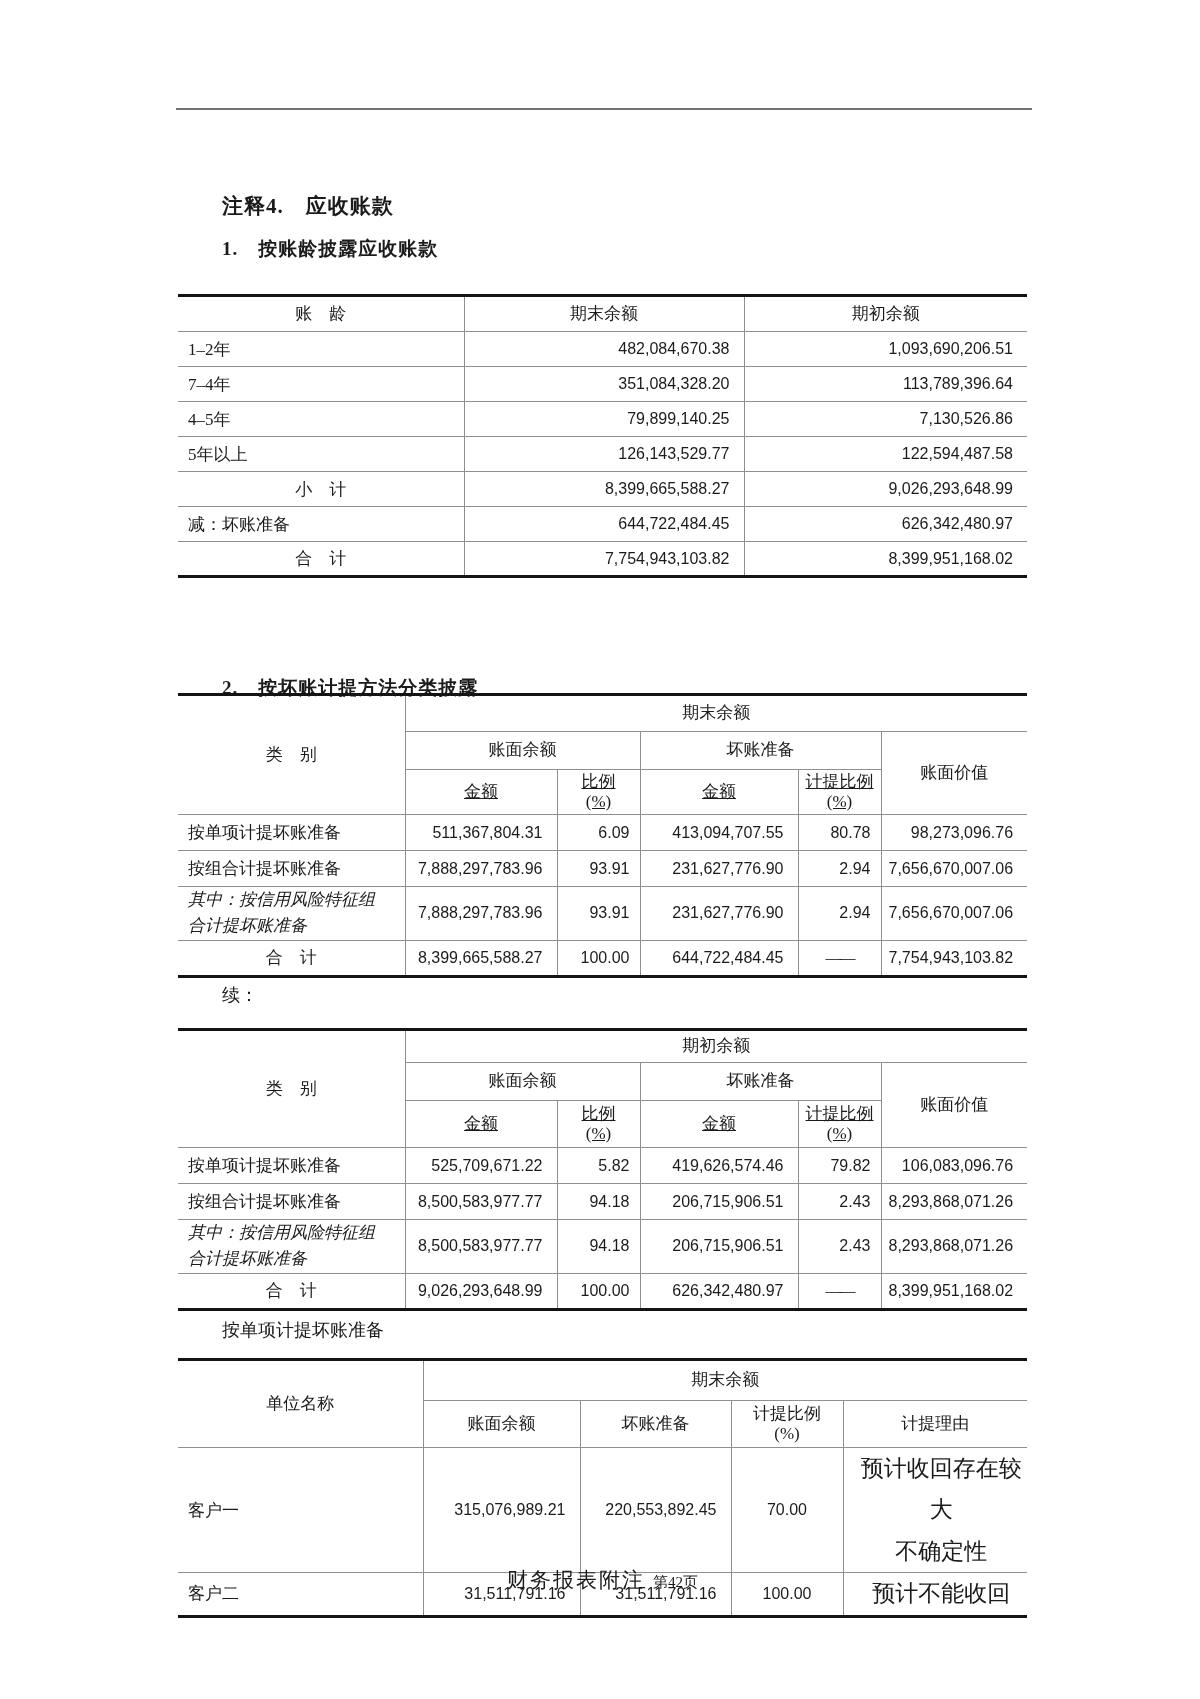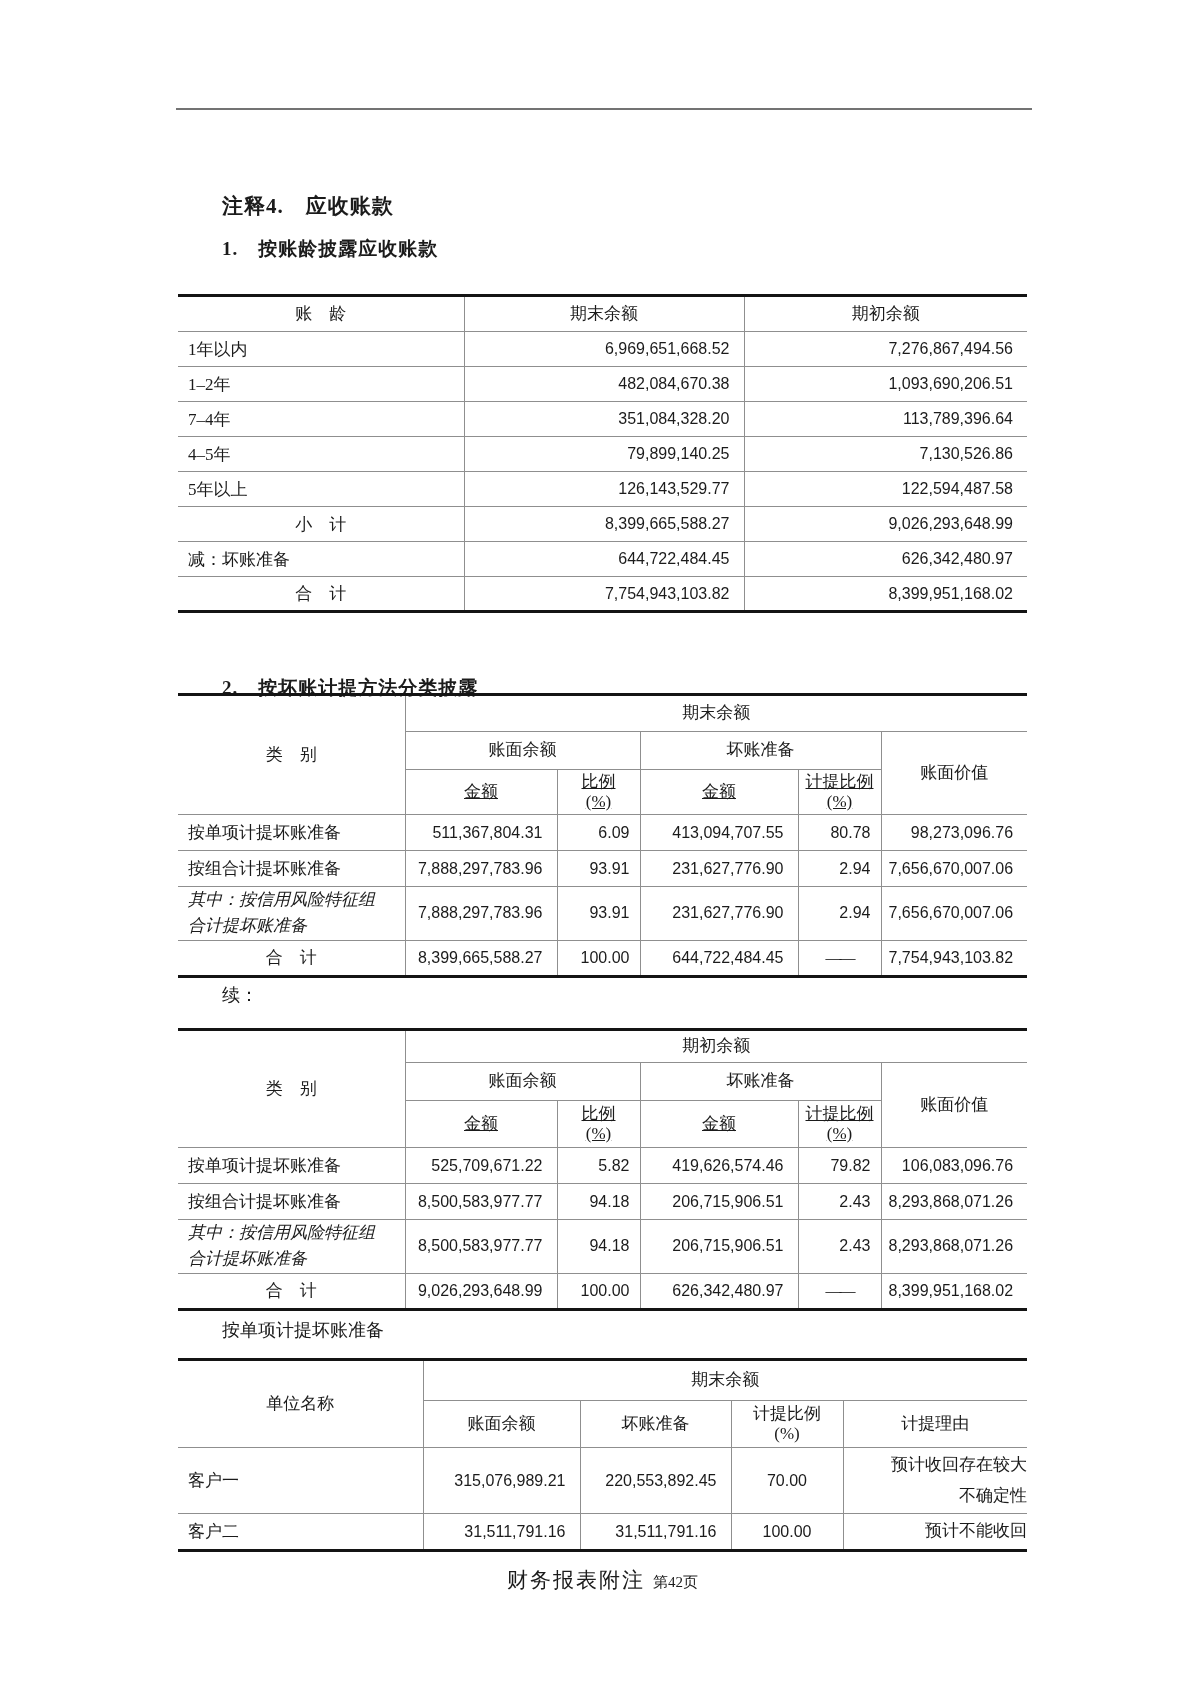--- a/index.html
+++ b/index.html
@@ -34,21 +34,21 @@
   td.num{
     text-align:right;padding-right:14px;
     font-family:"Liberation Sans", sans-serif;font-size:16px;
   }
   td.pct{
     text-align:right;padding-right:10px;
     font-family:Liberation Sans, sans-serif;font-size:16px;
   }
   td.dash{text-align:center;letter-spacing:-2px;font-size:16px;padding:0;}
   td.wrap{white-space:pre-line;line-height:1.55;font-style:italic;}
-  td.reason{text-align:right;padding-left:12px;white-space:pre-line;line-height:1.8;font-size:17px;}
+  td.reason{text-align:center;padding-left:12px;white-space:pre-line;line-height:1.8;font-size:23px;}
   .no-l{border-left:0;}
   .no-r{border-right:0;}
 
   #aging-table{top:294px;}
   #aging-table tr{height:35px;}
   #aging-table tr.hdr{height:36px;}
 
   #method-end-table{top:693px;}
   #method-beg-table{top:1028px;}
   .method tr.hr1{height:37px;}
@@ -84,25 +84,20 @@
   <colgroup>
       <col style="width:286px">
       <col style="width:280px">
       <col style="width:283px">
     </colgroup>
   <tbody>
       <tr class="hdr">
     <th class="no-l">账　龄</th>
     <th>期末余额</th>
     <th class="no-r">期初余额</th>
-  </tr>
-  <tr>
-    <td class="lbl no-l">1年以内</td>
-    <td class="num">6,969,651,668.52</td>
-    <td class="num no-r">7,276,867,494.56</td>
   </tr>
   <tr>
     <td class="lbl no-l">1–2年</td>
     <td class="num">482,084,670.38</td>
     <td class="num no-r">1,093,690,206.51</td>
   </tr>
   <tr>
     <td class="lbl no-l">7–4年</td>
     <td class="num">351,084,328.20</td>
     <td class="num no-r">113,789,396.64</td>

